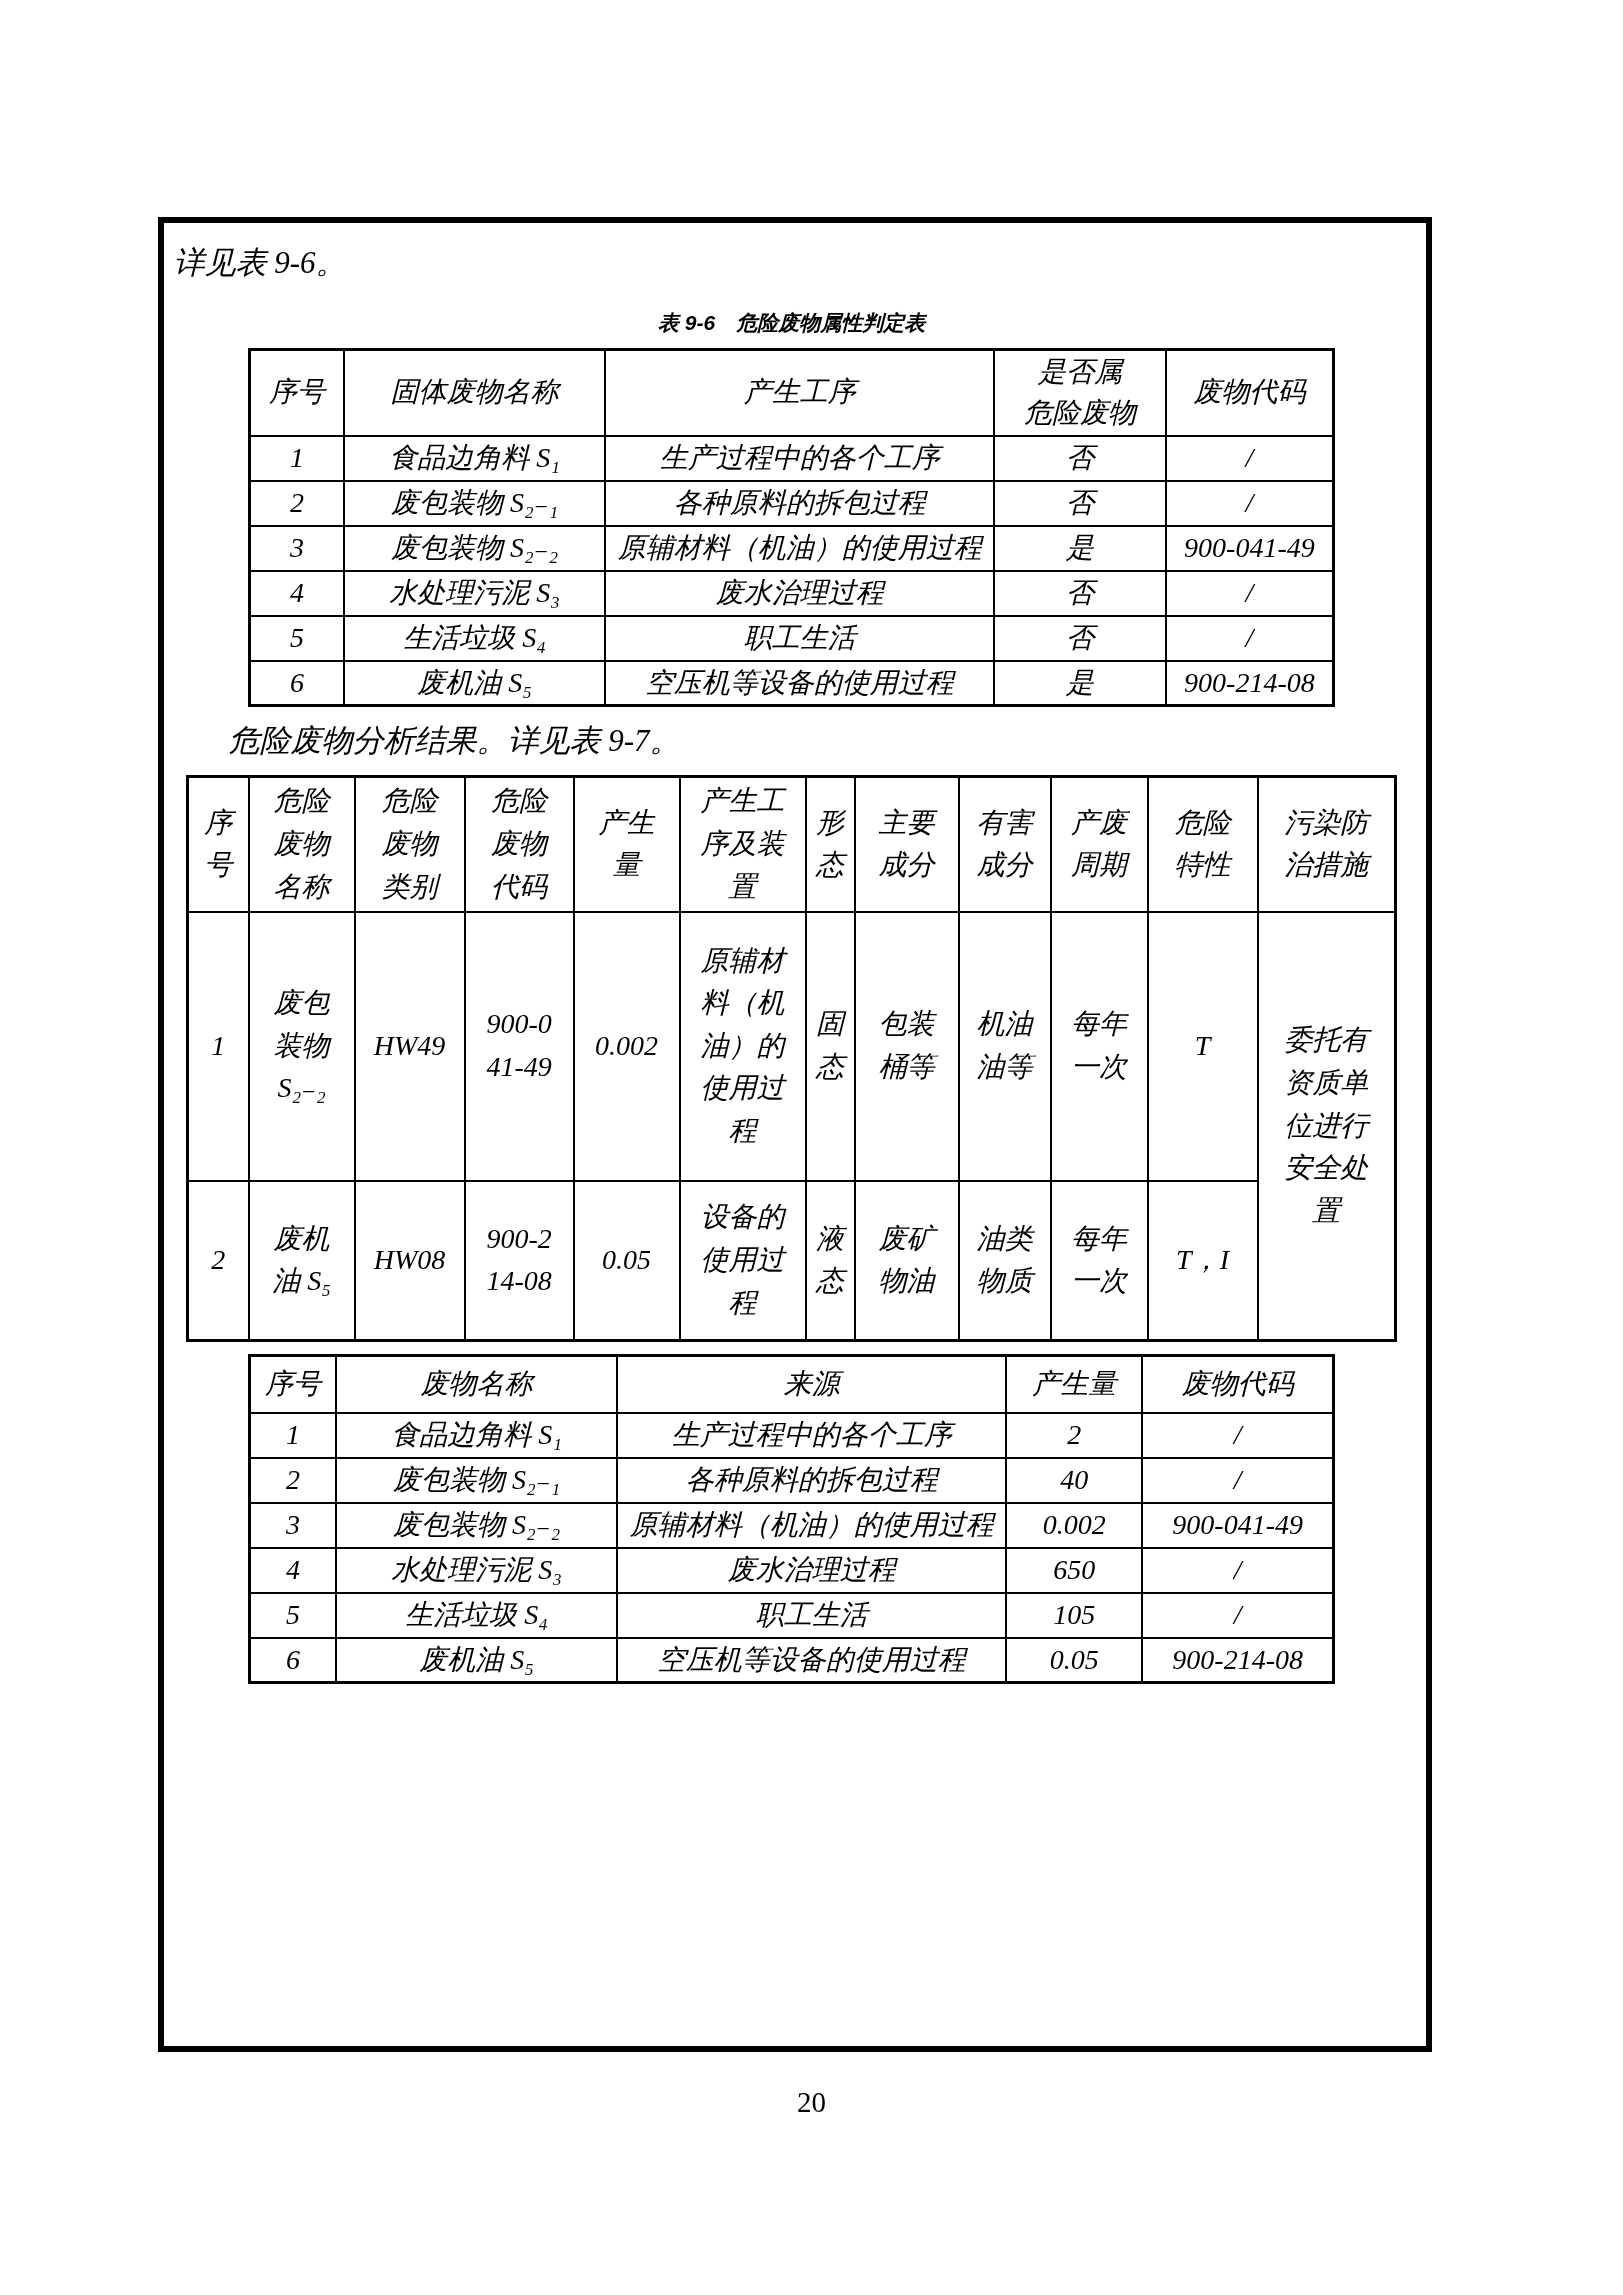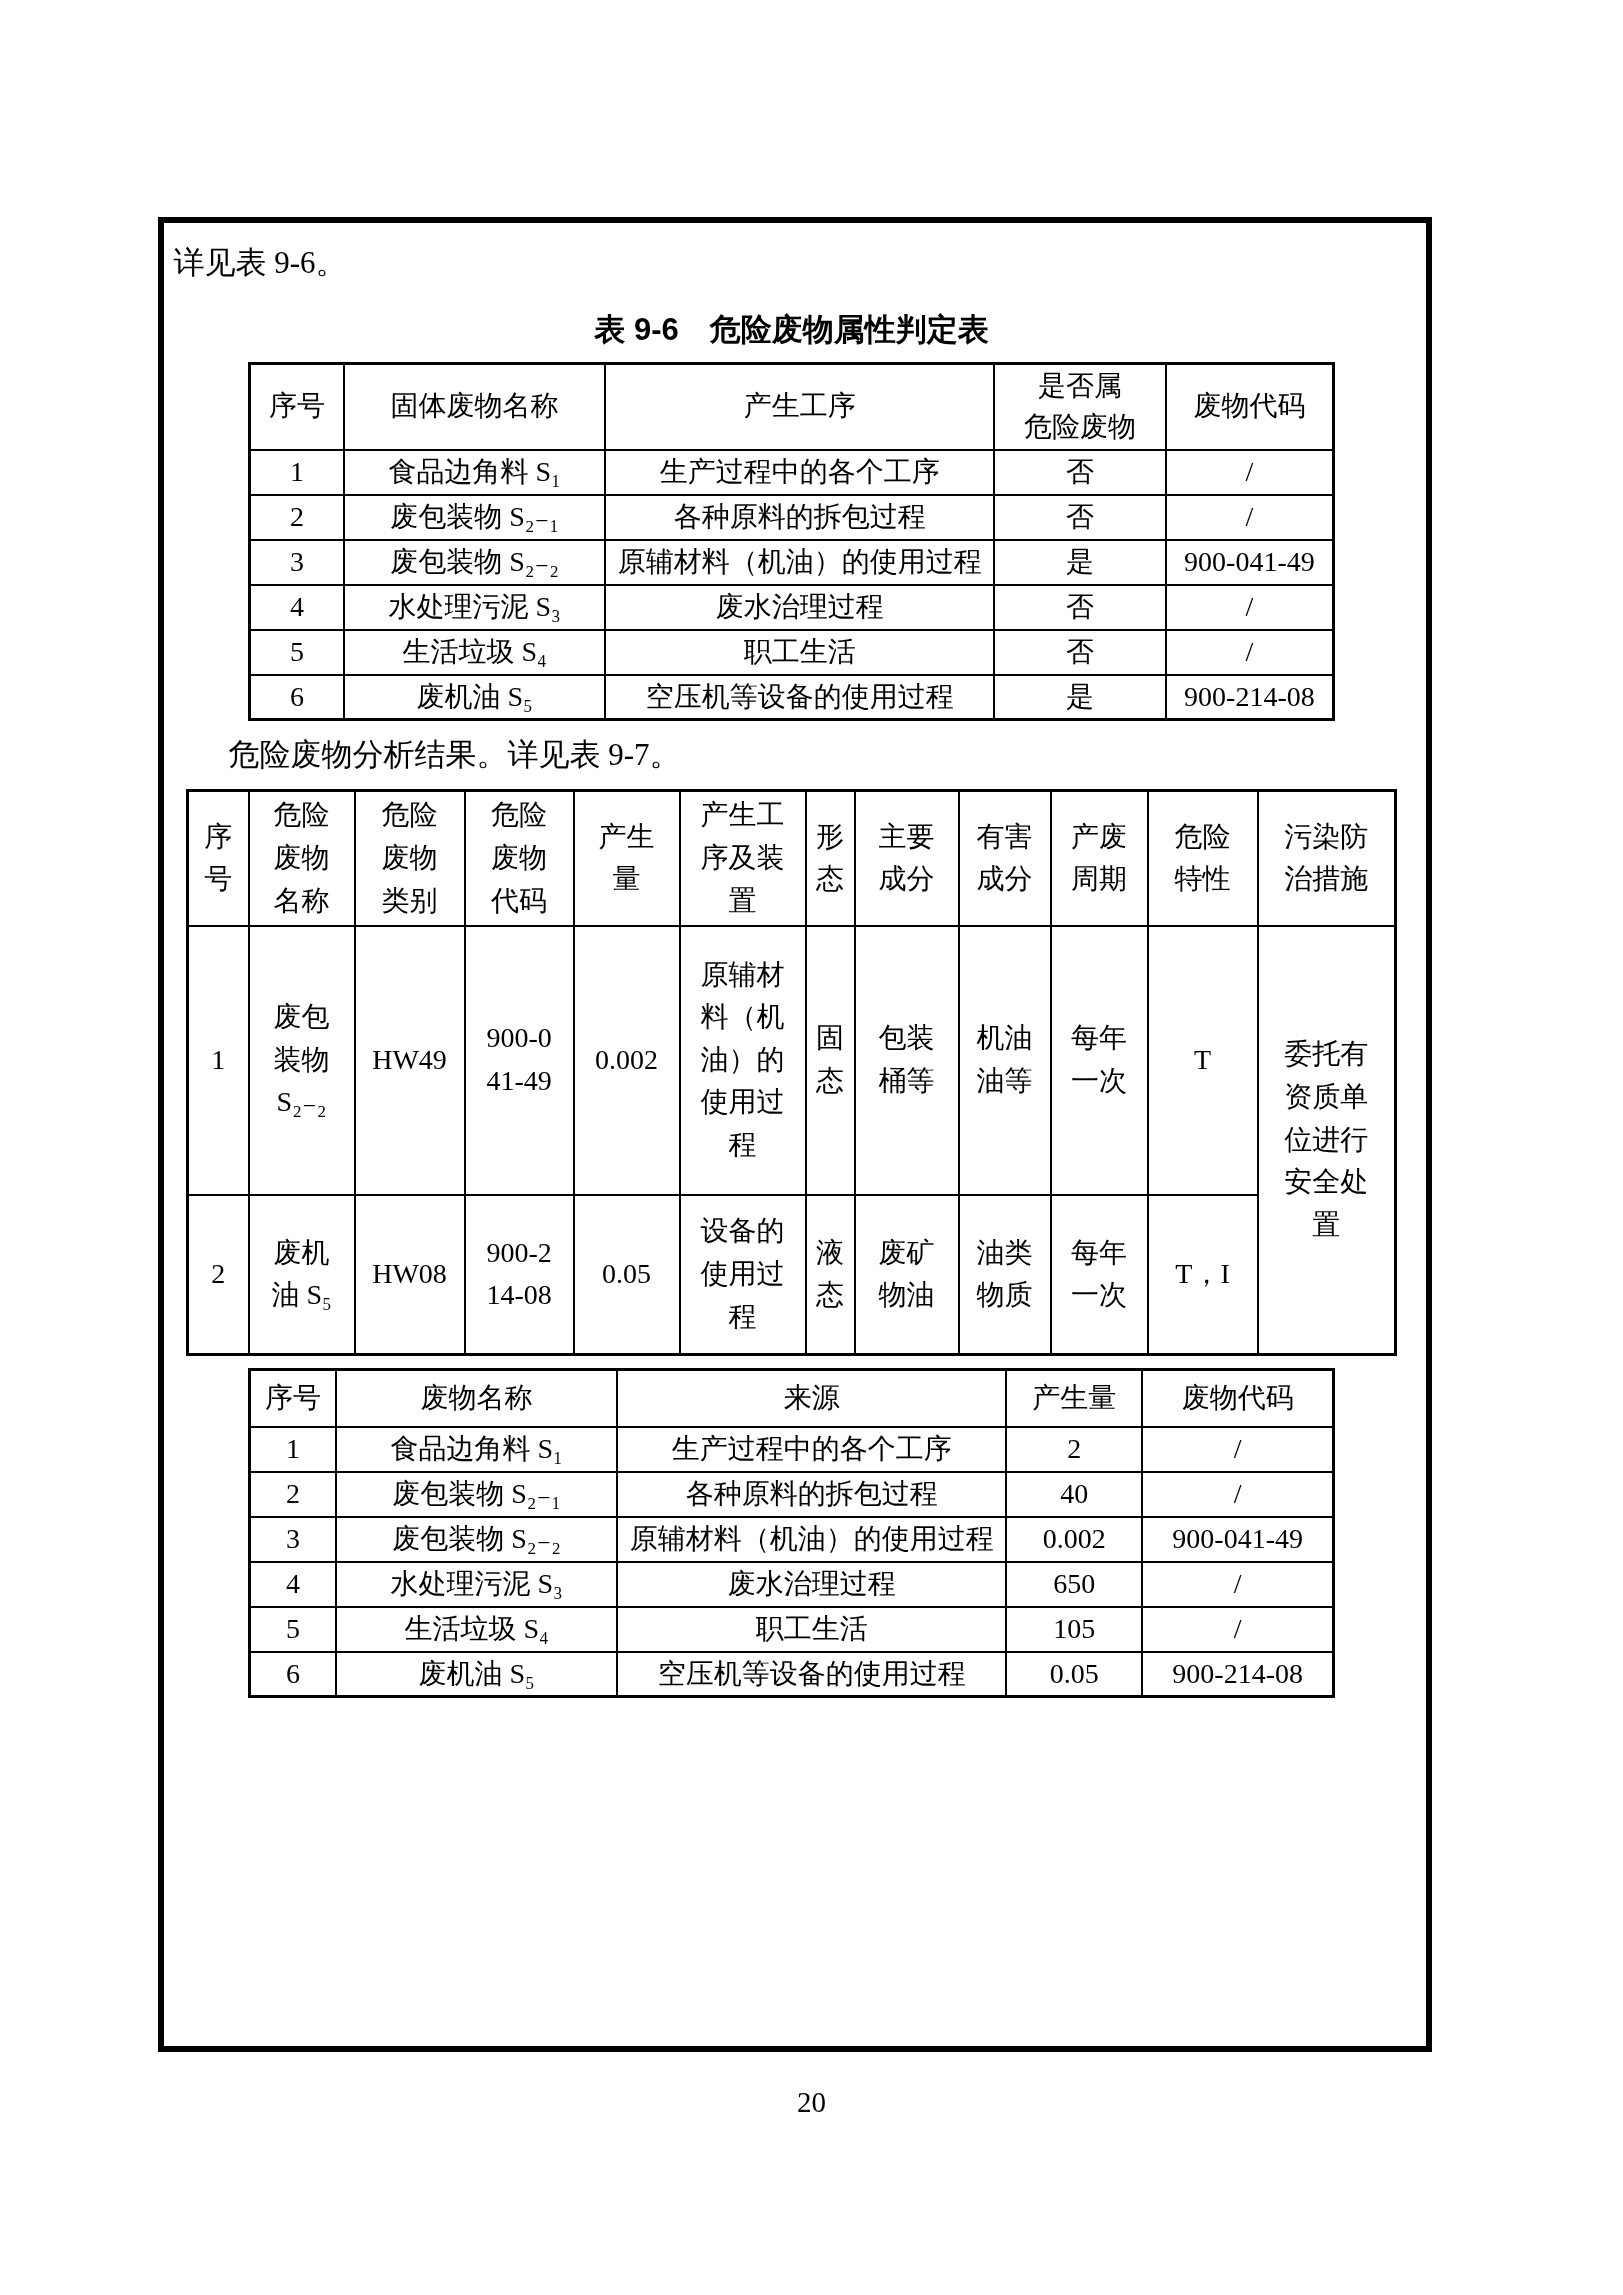--- a/index.html
+++ b/index.html
@@ -9,31 +9,32 @@
     font-family:"Liberation Serif","DejaVu Serif",serif;
     color:#000;
   }
   .frame {
     position:absolute;
     left:158px; top:217px;
     width:1274px; height:1835px;
     border:6.1px solid #000;
     box-sizing:border-box;
     padding:17.7px 16.4px 0 9.5px;
+    font-style:italic;
   }
   .para {
     font-size:31px;
     line-height:1.45;
     margin:0;
   }
   .para.indent { text-indent:55px; }
   .tbl-title {
     font-family:"Liberation Sans","DejaVu Sans",sans-serif;
     font-weight:bold;
-    font-size:31px;
+    font-size:21px;
     text-align:center;
     margin:23px 0 0 0;
   }
   table.doc {
     border-collapse:collapse;
     border:3.4px solid #000;
     margin:11px auto 12px auto;
   }
   table.doc th, table.doc td {
     border:2px solid #000;

